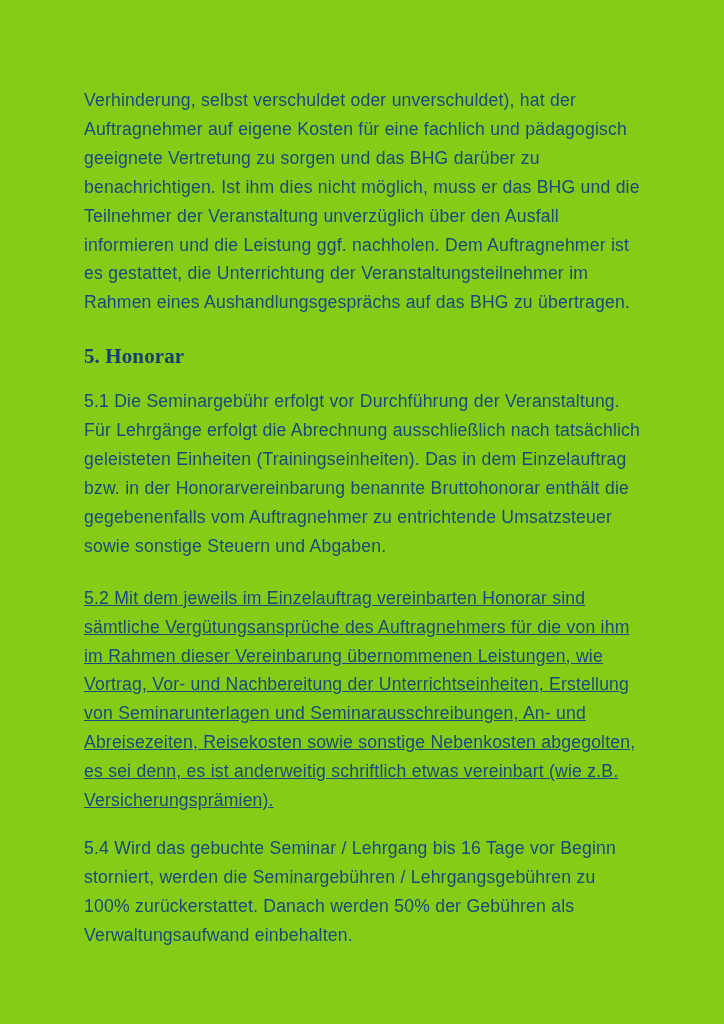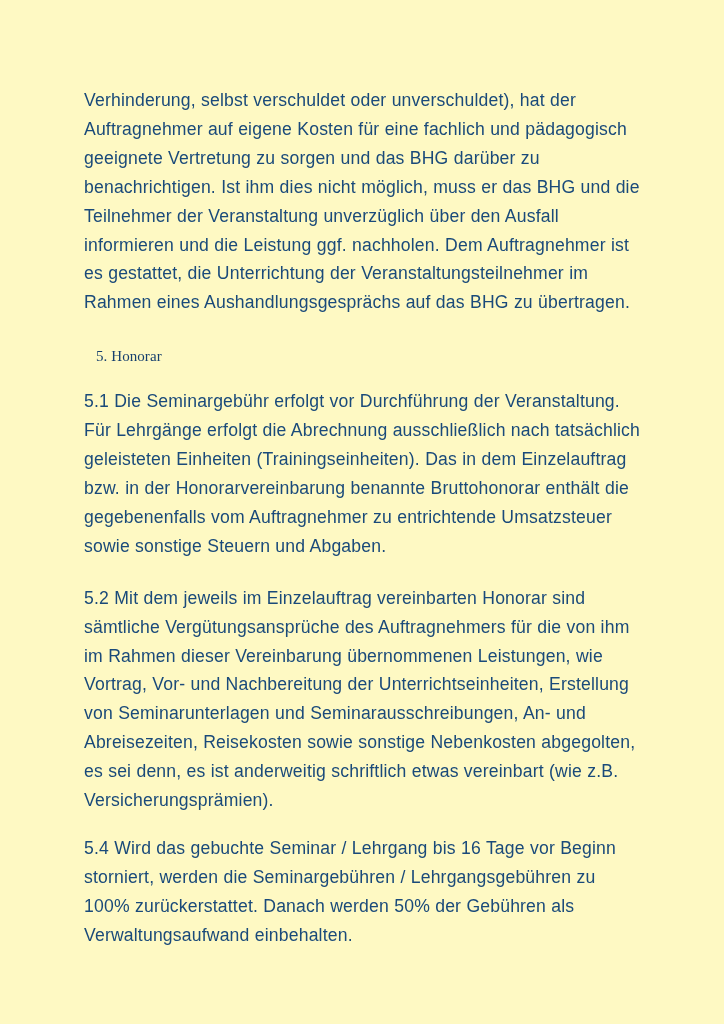--- a/index.html
+++ b/index.html
@@ -13,21 +13,21 @@
     background: #ffffff;
     font-family: "Liberation Sans", sans-serif;
     -webkit-font-smoothing: antialiased;
     overflow: hidden;
   }
 
   .page {
     position: relative;
     width: 724px;
     height: 1024px;
-    background: #fef9c3;
+    background: #84cc16;
     box-sizing: border-box;
   }
 
   .content {
     position: absolute;
     left: 84px;
     top: 86px;
     width: 556px;
   }
 
@@ -47,29 +47,29 @@
     margin-top: 8px;
   }
 
   .para-continuation {
     margin-bottom: 26px;
   }
 
   .heading {
     color: #17406e;
     font-family: "Liberation Serif", serif;
-    font-size: 15px;
+    font-size: 21px;
     line-height: 26px;
-    font-weight: 400;
-    margin: 0 0 18px 12px;
+    font-weight: 700;
+    margin: 0 0 18px 0;
     letter-spacing: 0.005em;
   }
 
   .para-5-1 { margin-bottom: 23px; }
-  .para-5-2 { margin-bottom: 19px; }
+  .para-5-2 { margin-bottom: 19px; text-decoration: underline; }
   .para-5-3 { margin-bottom: 19px; }
   .para-5-4 { margin-bottom: 0; }
 </style>
 </head>
 <body>
 
 <div class="page">
   <div class="content">
 
     <p class="para para-continuation">Verhinderung, selbst verschuldet oder unverschuldet), hat der Auftragnehmer auf eigene Kosten für eine fachlich und pädagogisch geeignete Vertretung zu sorgen und das BHG darüber zu benachrichtigen. Ist ihm dies nicht möglich, muss er das BHG und die Teilnehmer der Veranstaltung unverzüglich über den Ausfall informieren und die Leistung ggf. nachholen. Dem Auftragnehmer ist es gestattet, die Unterrichtung der Veranstaltungsteilnehmer im Rahmen eines Aushandlungsgesprächs auf das BHG zu übertragen.</p>

